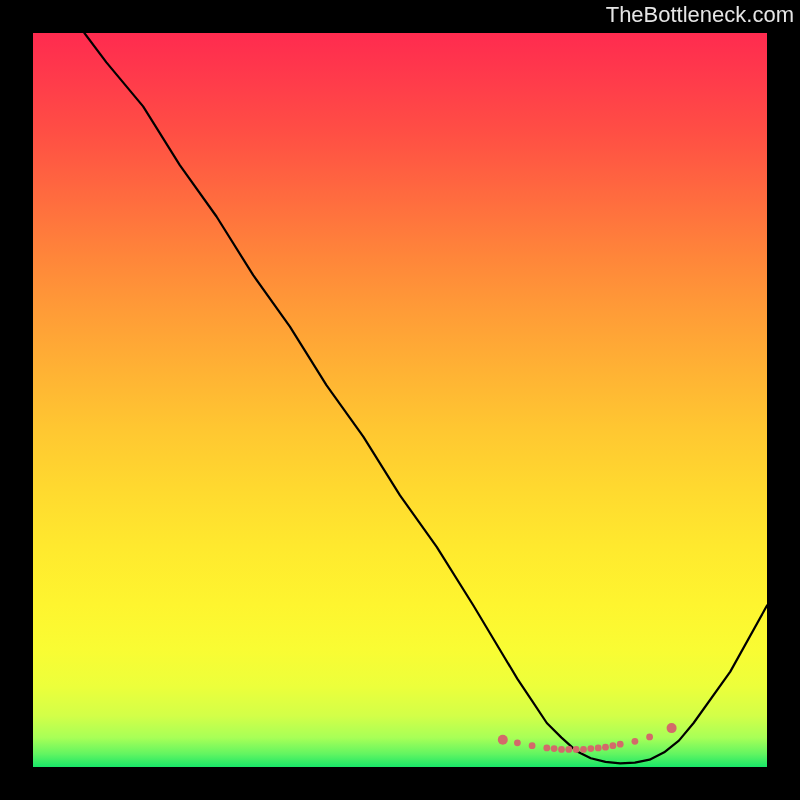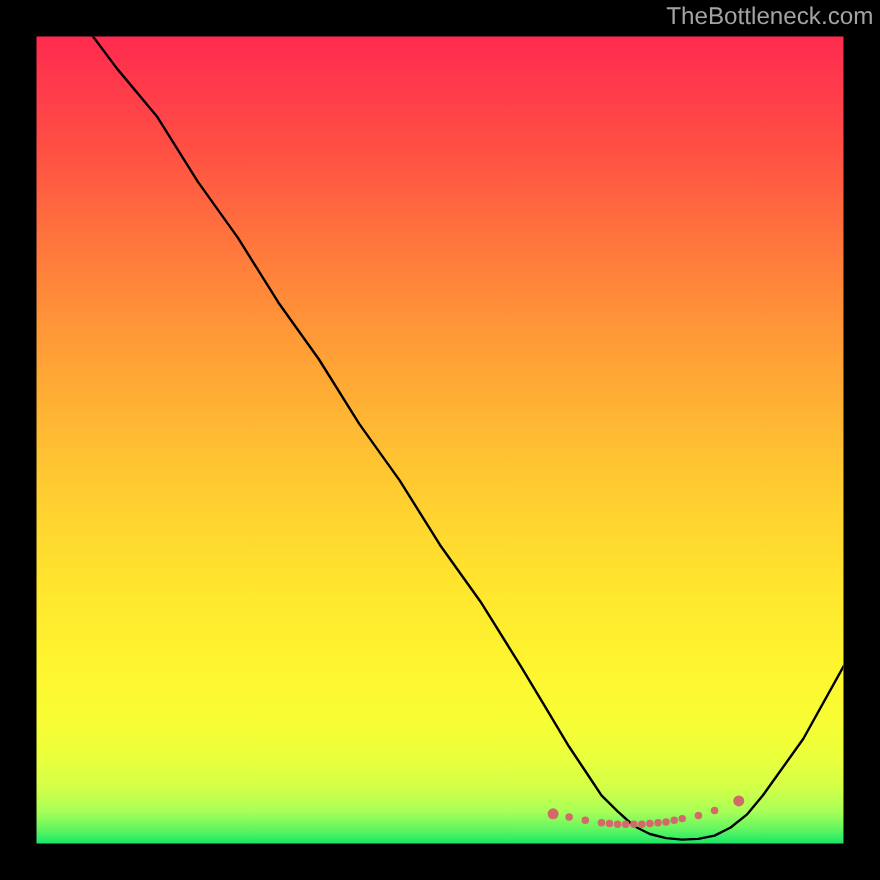--- a/index.html
+++ b/index.html
@@ -13,21 +13,21 @@
   .container {
     position: relative;
     width: 800px;
     height: 800px;
     background: #000;
   }
   .watermark {
     position: absolute;
     top: 2px;
     right: 6px;
-    color: #a3a3a3;
+    color: #e5e5e5;
     font-family: Arial, Helvetica, sans-serif;
     font-size: 22px;
     font-weight: 500;
     letter-spacing: 0px;
     z-index: 10;
   }
   .plot-area {
     position: absolute;
     left: 33px;
     top: 33px;

